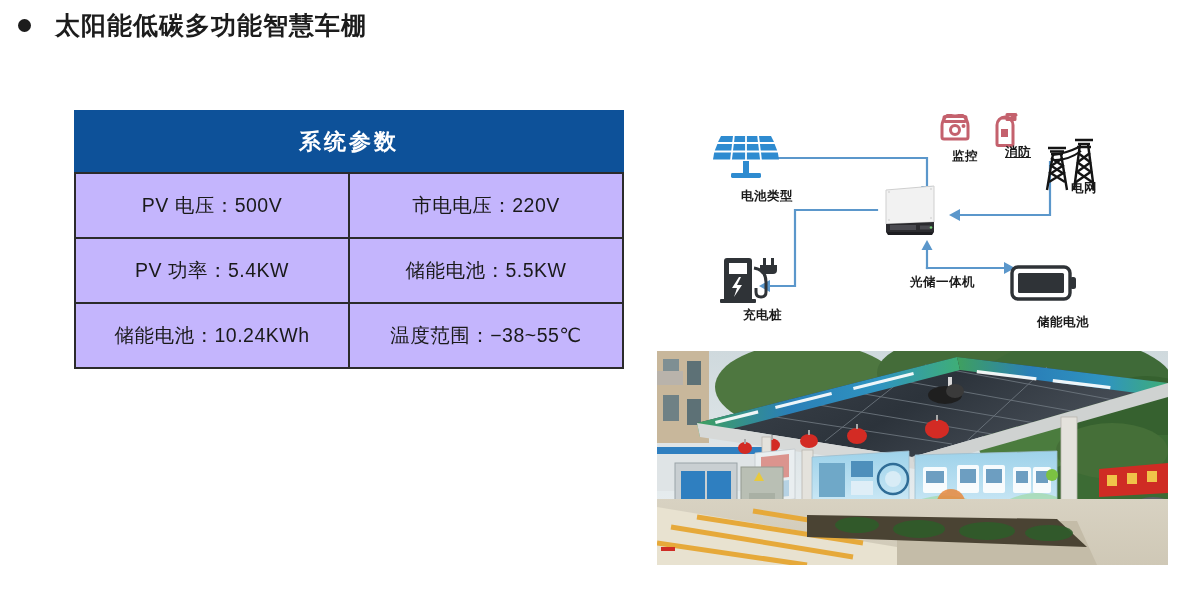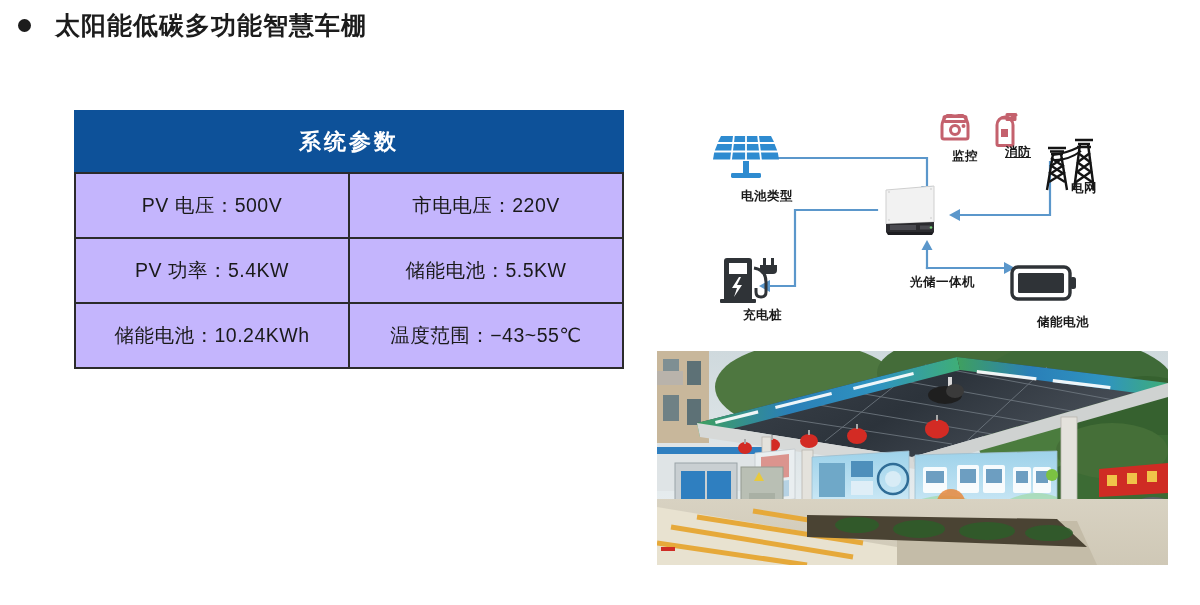--- a/index.html
+++ b/index.html
@@ -153,21 +153,21 @@
     <tr>
       <td>PV 电压：500V</td>
       <td>市电电压：220V</td>
     </tr>
     <tr>
       <td>PV 功率：5.4KW</td>
       <td>储能电池：5.5KW</td>
     </tr>
     <tr>
       <td>储能电池：10.24KWh</td>
-      <td>温度范围：−43~55℃</td>
+      <td>温度范围：−38~55℃</td>
     </tr>
   </tbody>
 </table>
 
 <div id="diagram">
 
   <svg width="520" height="245" viewBox="0 0 520 245">
     <g fill="none" stroke="#5b97cb" stroke-width="2.2" stroke-linecap="square">
 
       <path d="M120 58 H272 V88"></path>

